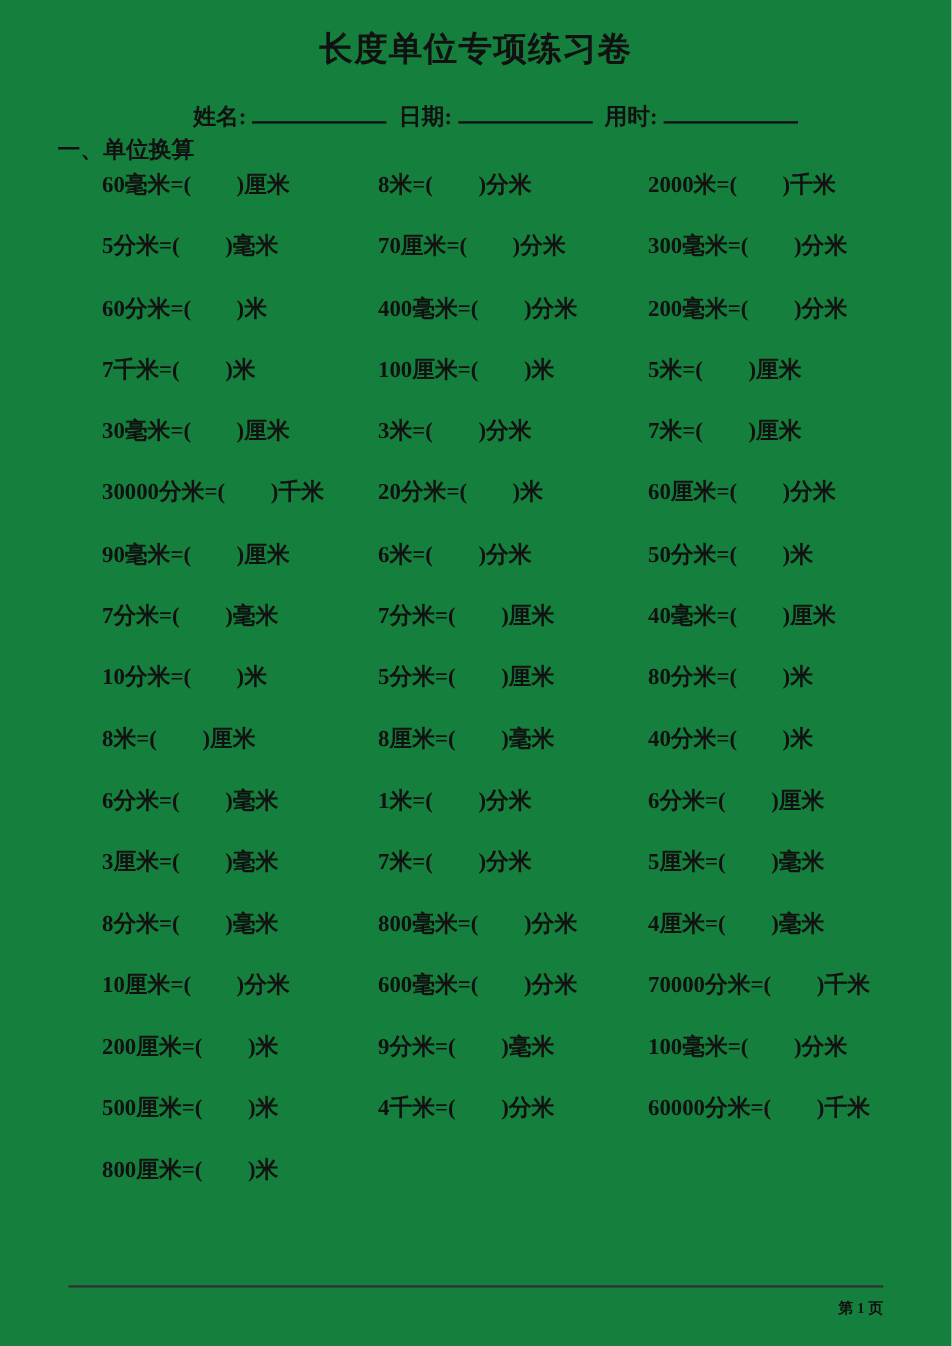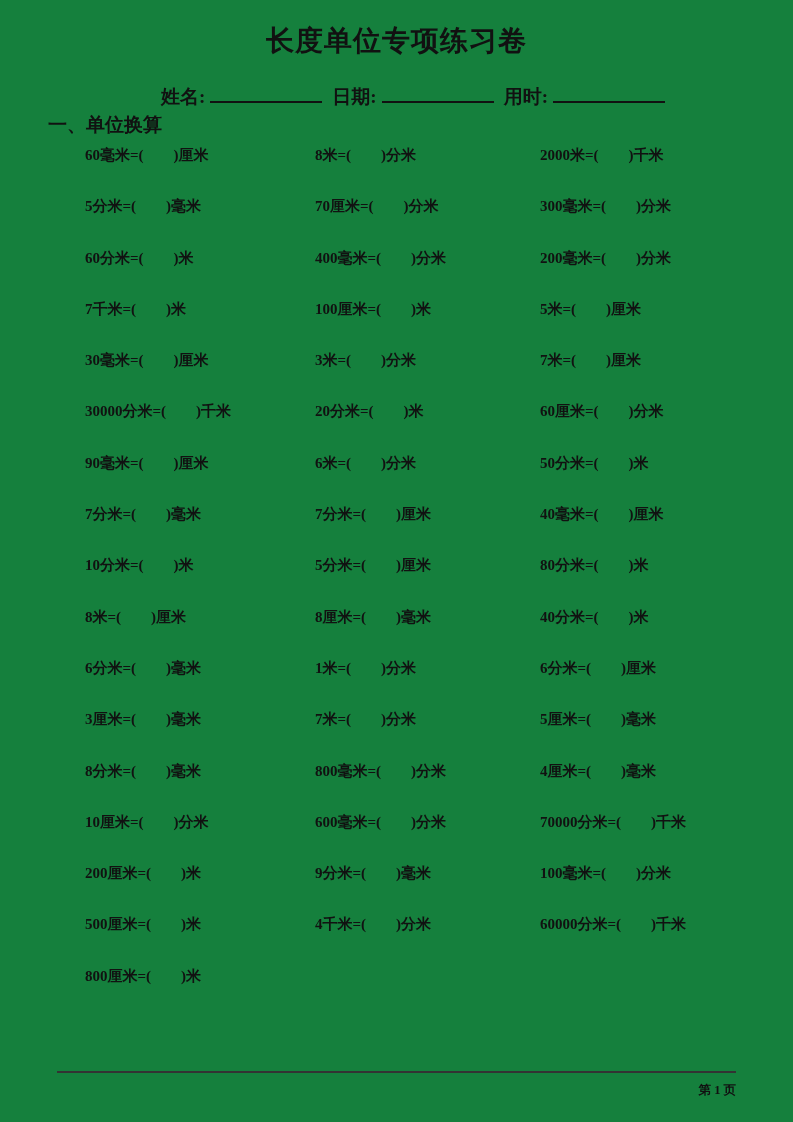--- a/index.html
+++ b/index.html
@@ -55,21 +55,21 @@
     font-size: 19px;
     font-weight: bold;
   }
   .problems {
     position: absolute;
     top: 143px;
     left: 85px;
     display: grid;
     grid-template-columns: 230px 225px 253px;
     grid-auto-rows: 51.3px;
-    font-size: 15px;
+    font-size: 19px;
     font-weight: 600;
   }
   .problems .cell {
     white-space: pre;
     line-height: 24px;
   }
   .footer-rule {
     position: absolute;
     top: 1071px;
     left: 57px;

